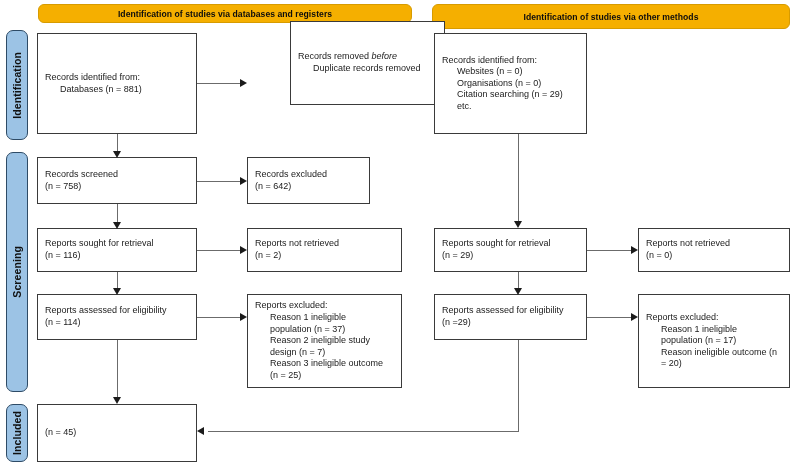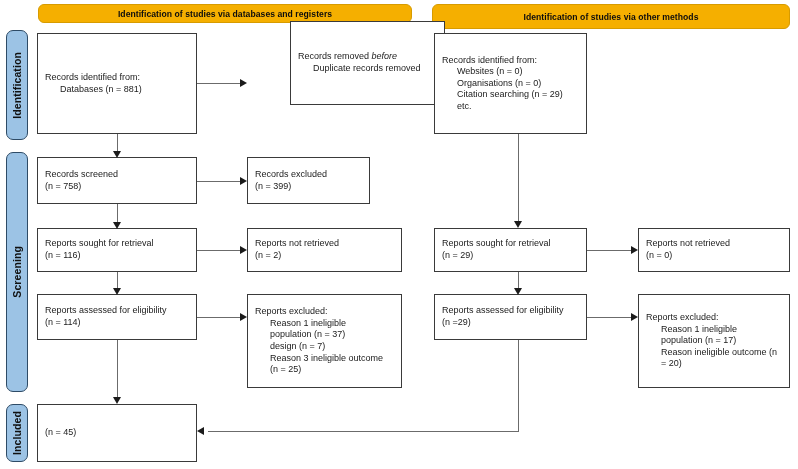--- a/index.html
+++ b/index.html
@@ -135,21 +135,21 @@
     <div class="line ind1">Duplicate records removed</div>
   </div>
 
   <div class="node" style="left:37px; top:157px; width:160px; height:47px;">
     <div class="line">Records screened</div>
     <div class="line">(n = 758)</div>
   </div>
 
   <div class="node" style="left:247px; top:157px; width:123px; height:47px;">
     <div class="line">Records excluded</div>
-    <div class="line">(n = 399)</div>
+    <div class="line">(n = 642)</div>
   </div>
 
   <div class="node" style="left:37px; top:228px; width:160px; height:44px;">
     <div class="line">Reports sought for retrieval</div>
     <div class="line">(n = 116)</div>
   </div>
 
   <div class="node" style="left:247px; top:228px; width:155px; height:44px;">
     <div class="line">Reports not retrieved</div>
     <div class="line">(n = 2)</div>
@@ -157,20 +157,21 @@
 
   <div class="node" style="left:37px; top:294px; width:160px; height:46px;">
     <div class="line">Reports assessed for eligibility</div>
     <div class="line">(n = 114)</div>
   </div>
 
   <div class="node" style="left:247px; top:294px; width:155px; height:94px;">
     <div class="line">Reports excluded:</div>
     <div class="line ind1">Reason 1 ineligible</div>
     <div class="line ind1">population (n = 37)</div>
+    <div class="line ind1">Reason 2 ineligible study</div>
     <div class="line ind1">design (n = 7)</div>
     <div class="line ind1">Reason 3 ineligible outcome</div>
     <div class="line ind1">(n = 25)</div>
   </div>
 
   <div class="node" style="left:37px; top:404px; width:160px; height:58px;">
     <div class="line">(n = 45)</div>
   </div>
 
   <div class="node" style="left:434px; top:33px; width:153px; height:101px;">

